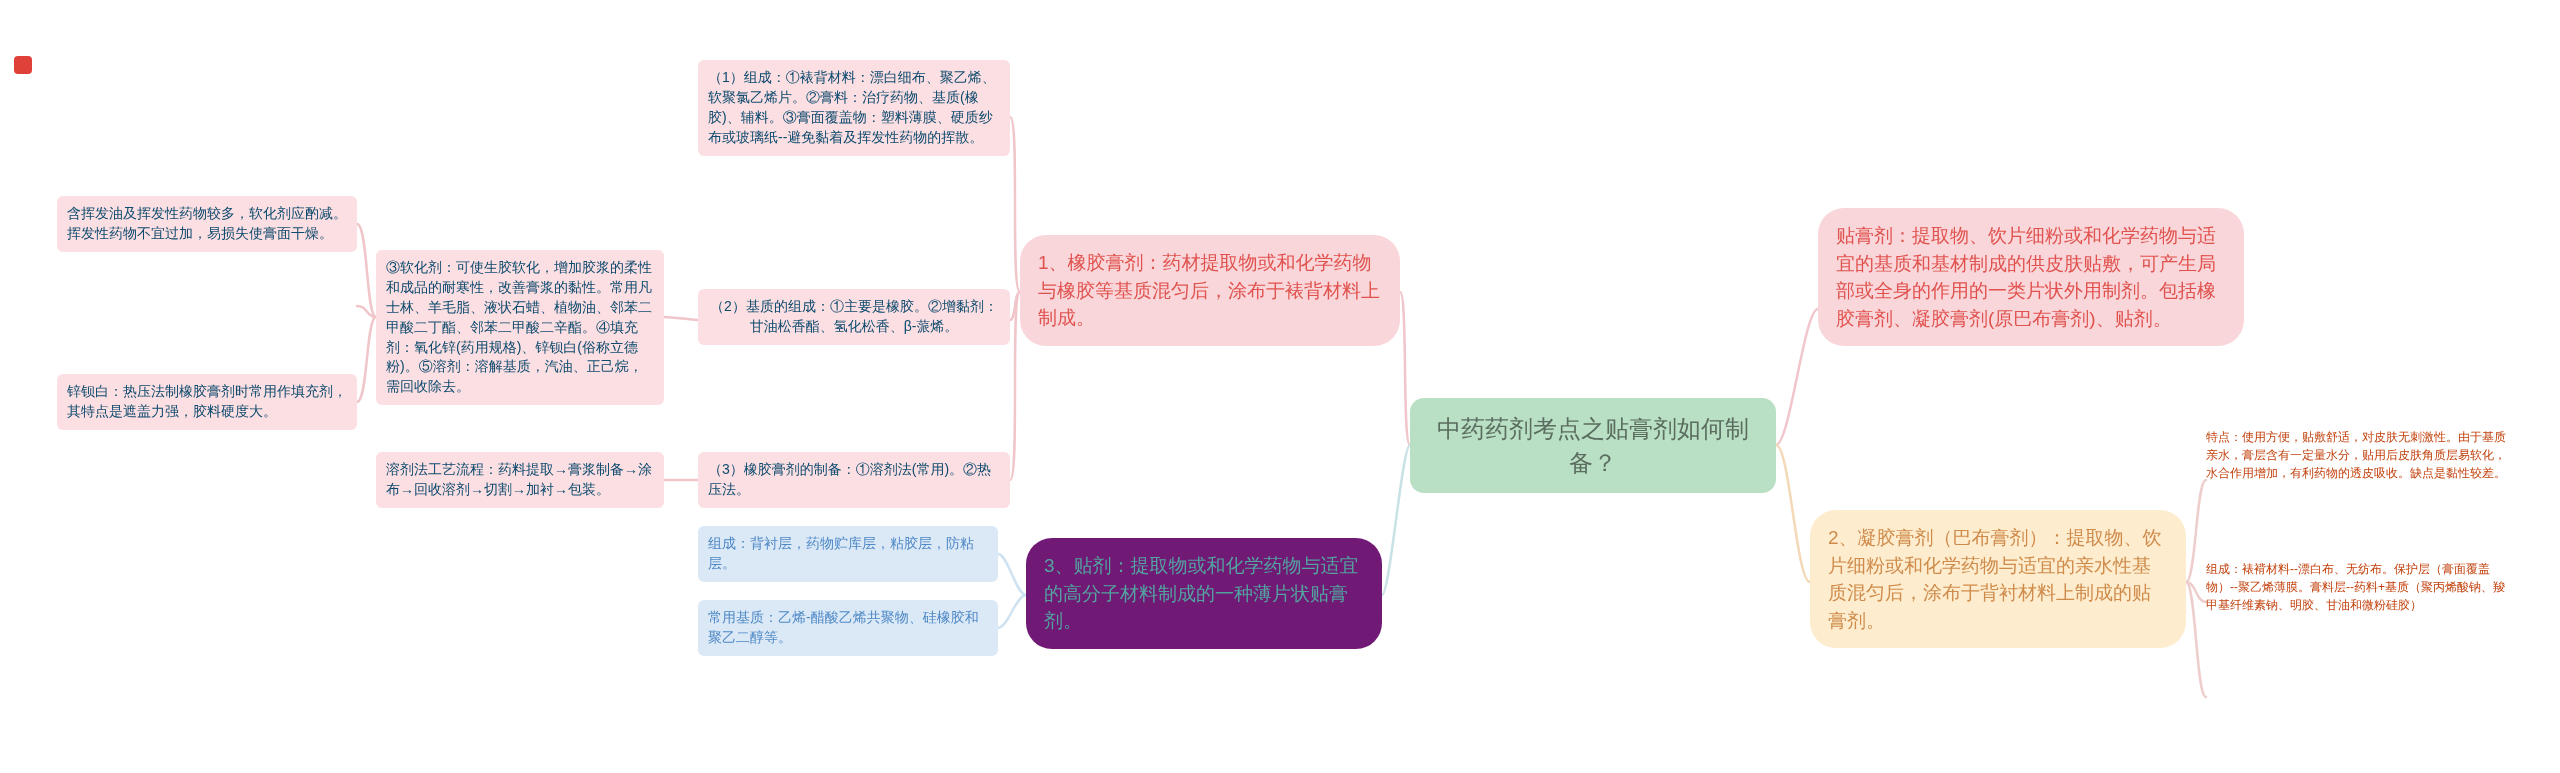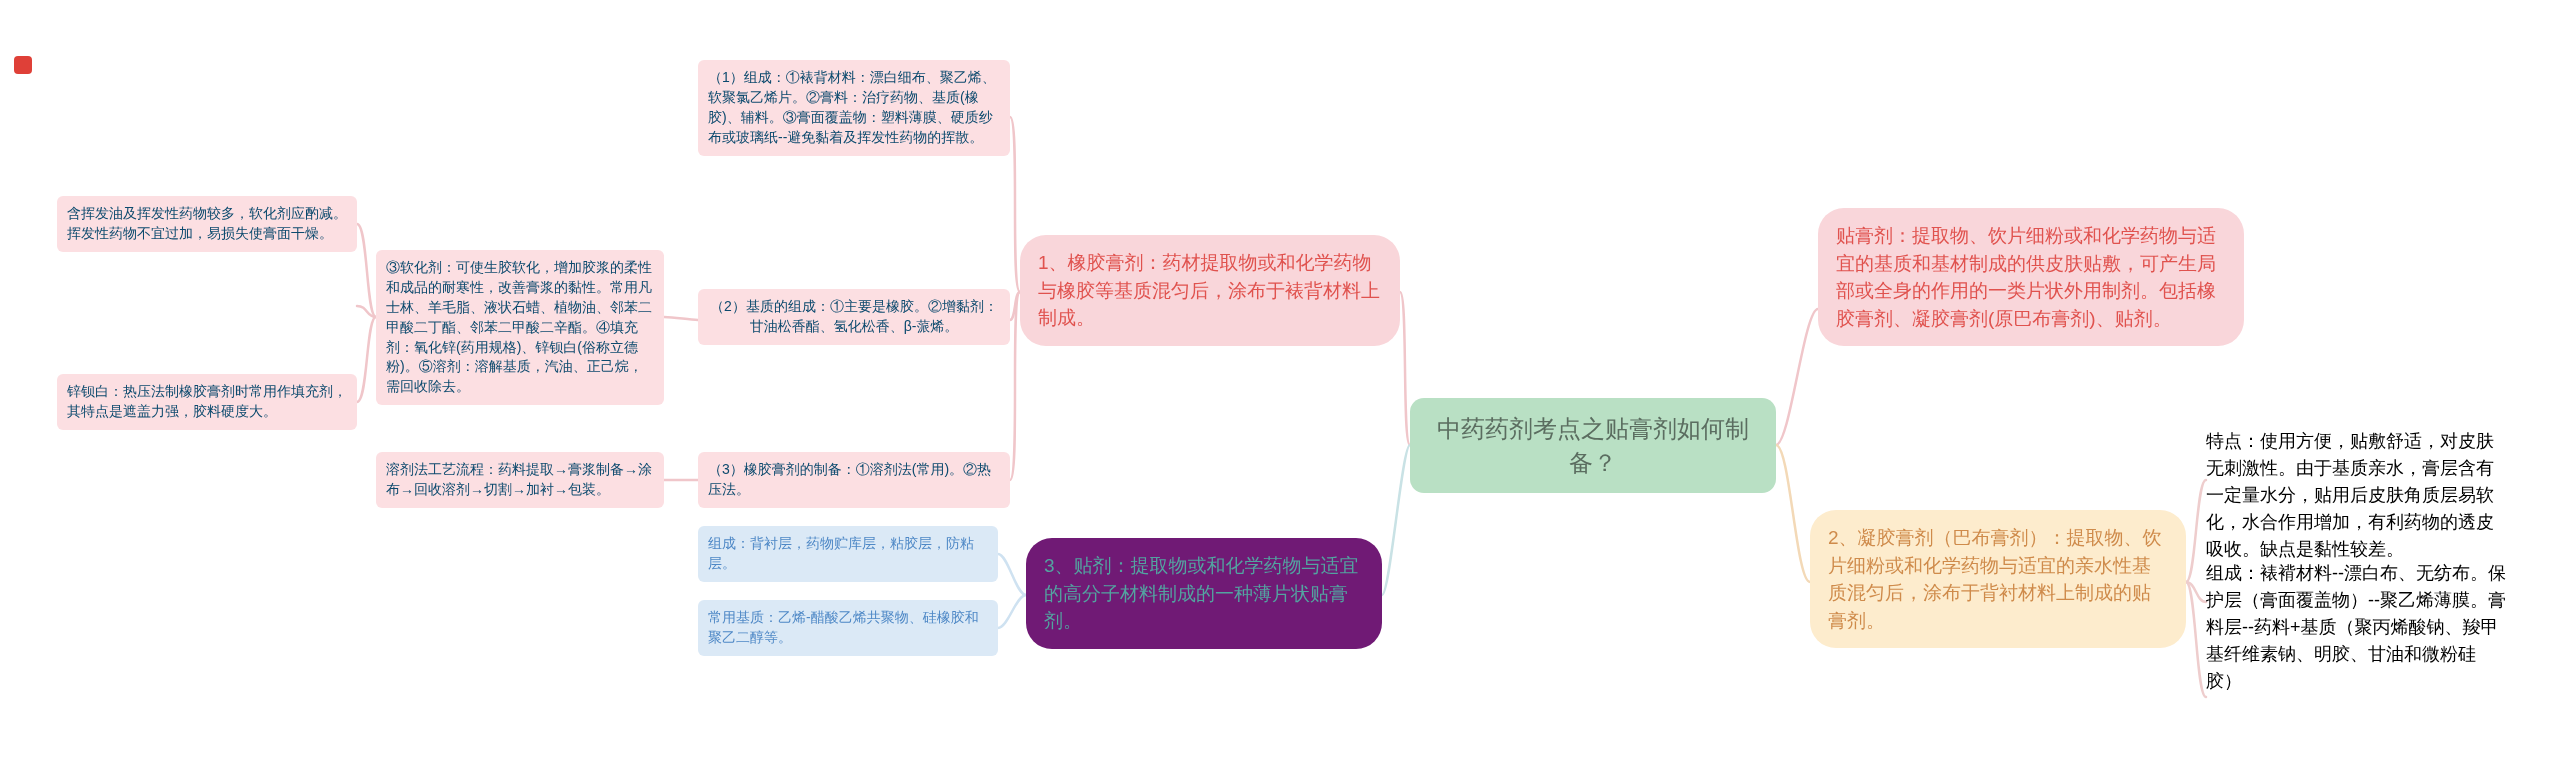--- a/index.html
+++ b/index.html
@@ -23,22 +23,22 @@
   
   .box-pink {
     background: #fcdfe2;
     color: #0c4a6e;
     font-size: 14px;
     padding: 8px 10px;
     border-radius: 6px;
   }
   
   .text-red {
-    color: #000000;
-    font-size: 18px;
+    color: #c2410c;
+    font-size: 12px;
     line-height: 1.5;
   }
   
   .box-blue {
     background: #dbe9f6;
     color: #4e88c6;
     font-size: 14px;
     padding: 8px 10px;
     border-radius: 6px;
   }

